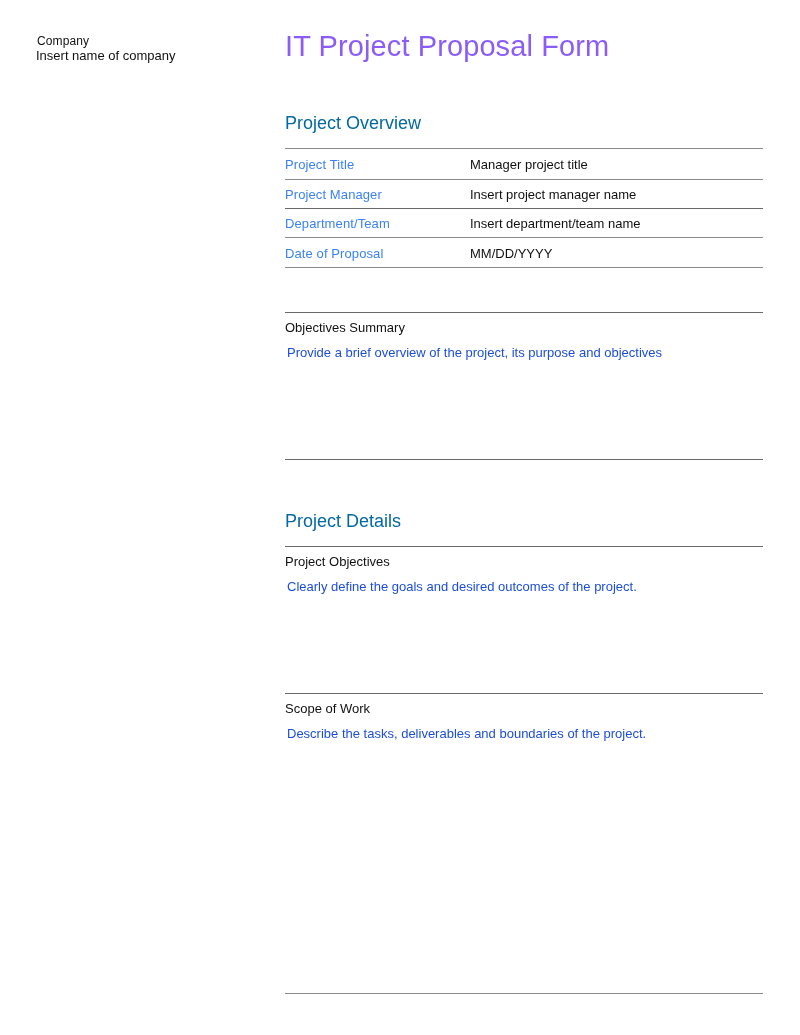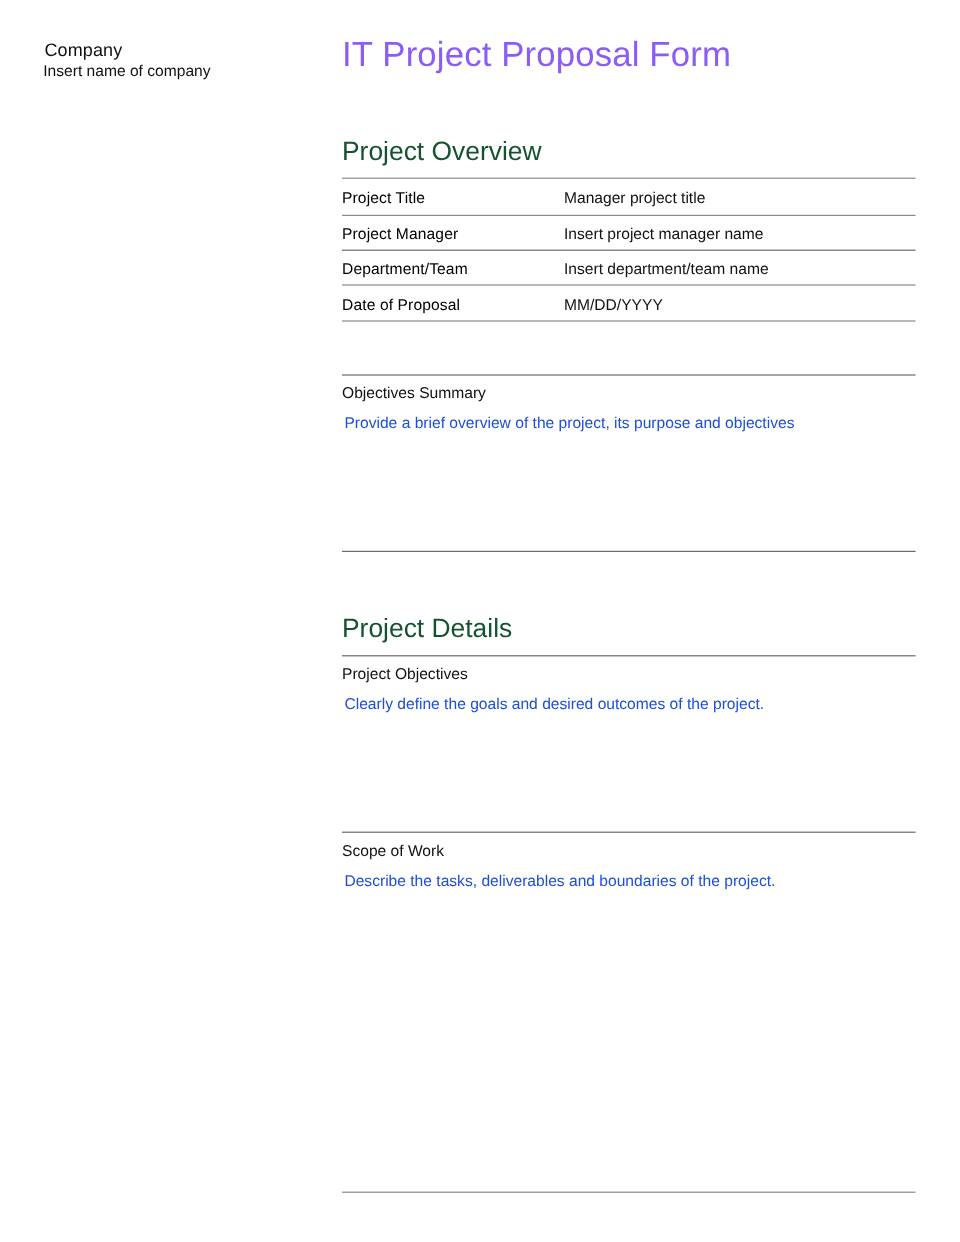--- a/index.html
+++ b/index.html
@@ -14,21 +14,21 @@
       font-family: "Liberation Sans", sans-serif;
       color: #111111;
     }
     .sidebar {
       position: absolute;
       left: 36px;
       top: 34px;
       width: 220px;
     }
     .company-label {
-      font-size: 15px;
+      font-size: 12px;
       font-weight: normal;
       color: #111;
       margin-left: 1px;
       letter-spacing: 0.1px;
     }
     .company-name {
       font-size: 13px;
       color: #111;
       margin-top: 0;
     }
@@ -44,23 +44,23 @@
       left: 0;
       font-size: 29px;
       font-weight: normal;
       color: #8b5cf6;
       white-space: nowrap;
       letter-spacing: 0.1px;
     }
     .section-heading {
       position: absolute;
       left: 0;
-      font-size: 22px;
+      font-size: 18px;
       font-weight: normal;
-      color: #14532d;
+      color: #0369a1;
       white-space: nowrap;
     }
     .rule {
       position: absolute;
       left: 0;
       width: 478px;
       height: 0;
       border-top: 1px solid #6a6a6a;
     }
     .rule.thick { border-top: 1.5px solid #8a8a8a; }
@@ -69,21 +69,21 @@
       left: 0;
       width: 478px;
       height: 30px;
       font-size: 13px;
       display: flex;
       align-items: center;
     }
     .ov-label {
       width: 185px;
       font-weight: 500;
-      color: #000000;
+      color: #3b82f6;
       letter-spacing: 0.1px;
     }
     .ov-value {
       color: #111;
     }
     .block-title {
       position: absolute;
       left: 0;
       font-size: 13px;
       font-weight: 500;

